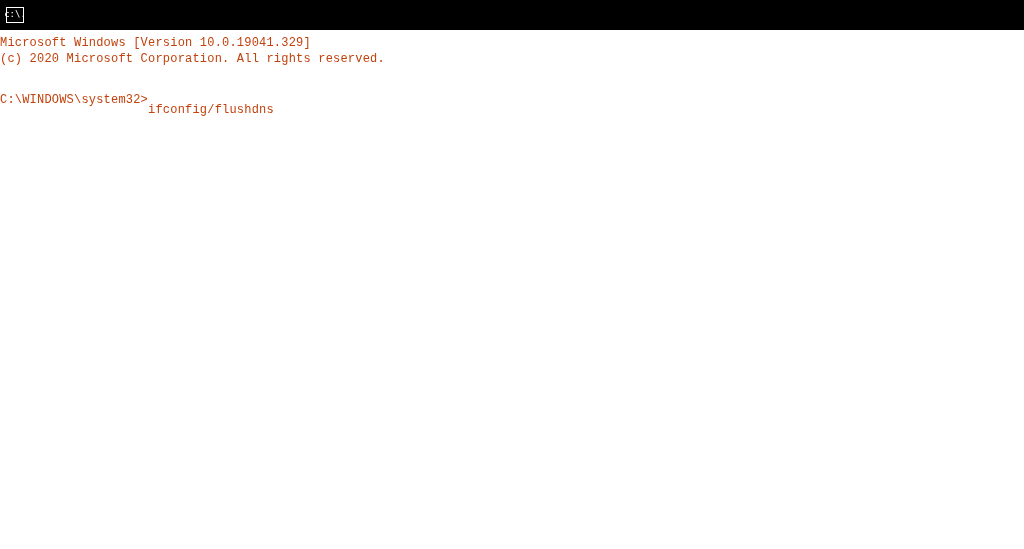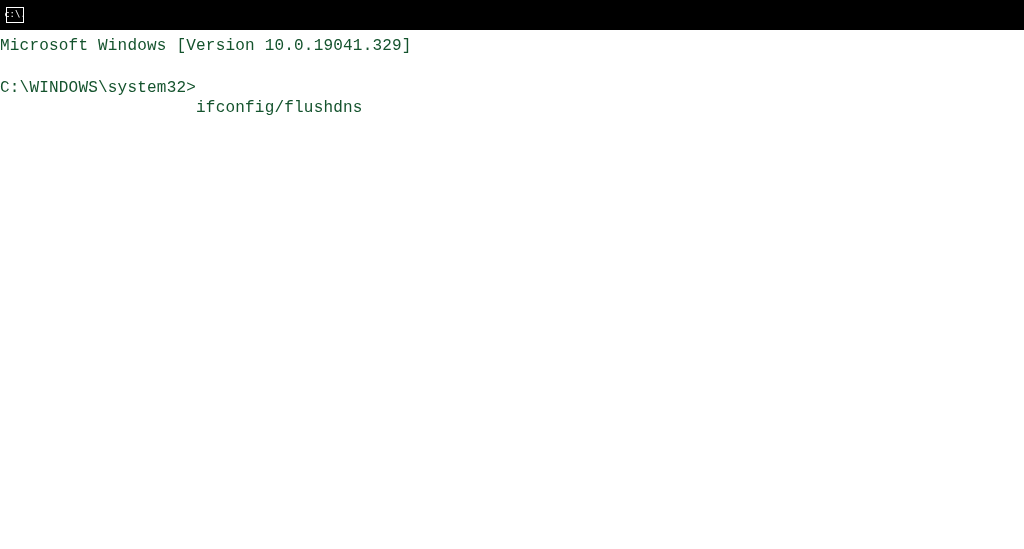--- a/index.html
+++ b/index.html
@@ -35,36 +35,37 @@
       font-size: 9px;
       font-family: Consolas, monospace;
       line-height: 1;
       padding-bottom: 1px;
     }
     .title-text {
       font-weight: 400;
     }
     .console-body {
       background: #ffffff;
-      color: #14532d;
+      color: #c2410c;
       padding: 6px 0 0 0;
-      font-size: 16px;
+      font-size: 12px;
       line-height: 1.3;
       font-family: Consolas, 'Courier New', monospace;
       letter-spacing: 0.2px;
     }
     .line {
       white-space: pre;
     }
     .blank-line {
       height: 1.3em;
     }
     .prompt-line {
       display: flex;
       white-space: pre;
+      align-items: center;
     }
     .cursor-input {
       border: none;
       outline: none;
       background: transparent;
       font: inherit;
       color: inherit;
       letter-spacing: inherit;
       flex: 1;
       padding: 0;
@@ -73,17 +74,18 @@
   </style>
 </head>
 <body>
 
 <div class="title-bar">
   <span class="app-icon">c:\.</span>
 </div>
 
 <div class="console-body">
   <div class="line">Microsoft Windows [Version 10.0.19041.329]</div>
+  <div class="line">(c) 2020 Microsoft Corporation. All rights reserved.</div>
   <div class="blank-line"></div>
   <div class="prompt-line">
     <span>C:\WINDOWS\system32&gt;</span><input class="cursor-input" type="text" value="ifconfig/flushdns" style="">
   </div>
 </div>
 
 </body></html>

